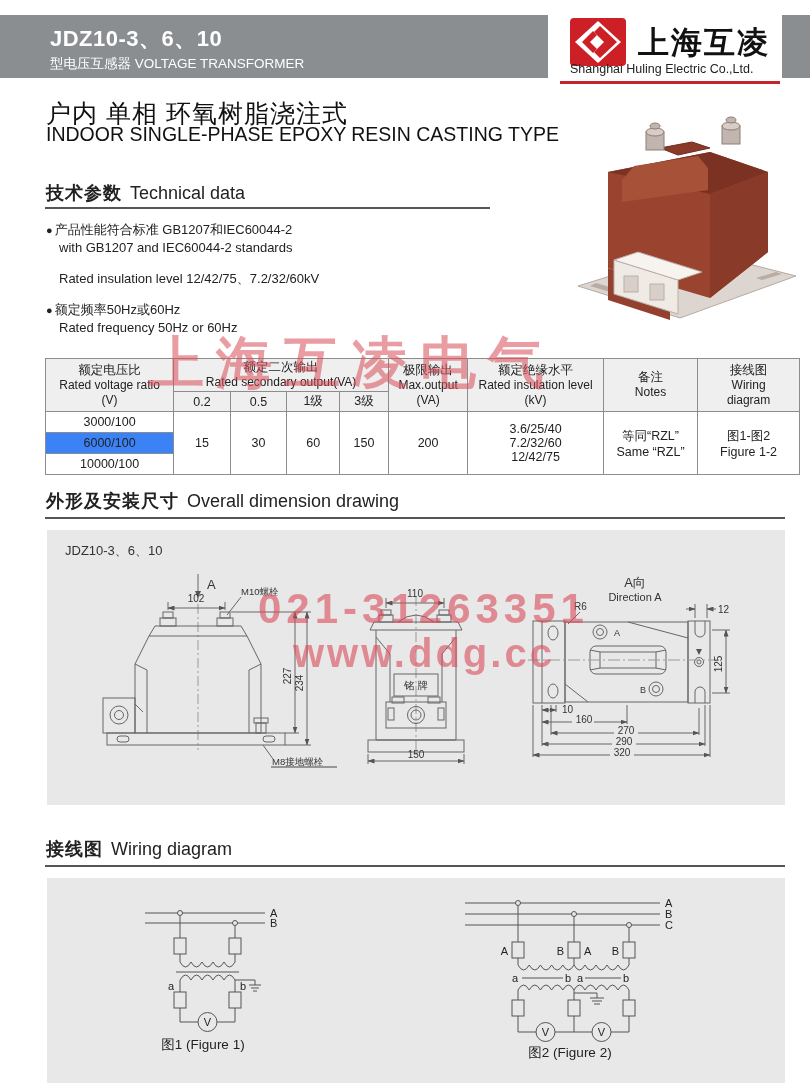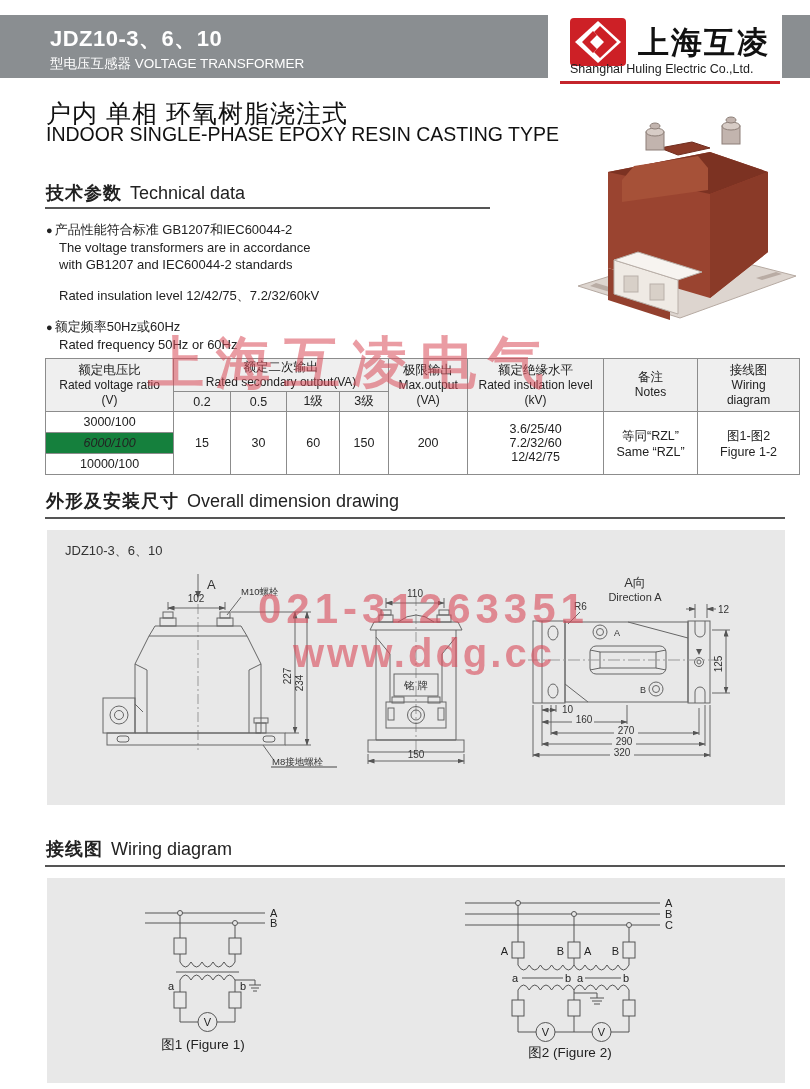--- a/index.html
+++ b/index.html
@@ -34,21 +34,21 @@
   .bullet .dot{margin-right:2px;font-size:11px;}
   .bullet .enline{margin-left:13px;white-space:nowrap;}
 
   
   .spec-table{position:absolute;left:45px;top:358px;width:755px;border-collapse:collapse;table-layout:fixed;
               font-size:12.5px;color:#222;border:1.5px solid #555;padding-left:16px;}
   .spec-table th,.spec-table td{border:1px solid #8c8c8c;text-align:center;vertical-align:middle;padding:1px 2px;font-weight:normal;}
   .spec-table thead th{background:#efefef;}
   .hl{font-size:12.5px;line-height:15px;}
   .hs{font-size:12px;line-height:15px;}
-  .row-shade{background:#15803d;font-style:italic;}
+  .row-shade{background:#3b82f6;}
   .body-row td{height:18px;}
 
   
   .wm{position:absolute;color:rgba(216,74,88,0.55);font-weight:bold;z-index:6;pointer-events:none;white-space:nowrap;}
   .wm-brand{left:148px;top:326px;font-size:56px;letter-spacing:12px;}
   .wm-phone{left:258px;top:585px;font-size:42px;letter-spacing:5px;color:rgba(216,74,88,0.6);text-align:center;}
   .wm-site{left:293px;top:631px;font-size:40px;letter-spacing:3px;color:rgba(216,74,88,0.6);}
 
   
   .panel{position:absolute;left:47px;width:738px;background:#e8e8e8;}
@@ -85,21 +85,20 @@
   <div class="intro-en">INDOOR SINGLE-PHASE EPOXY RESIN CASTING TYPE</div>
 
   <div class="sec-head" style="top:181px;">
     <span class="cn">技术参数</span><span class="en">Technical data</span>
   </div>
   <div class="sec-rule" style="top:207px;width:445px;"></div>
 
   <div class="bullets">
     <div class="bullet">
       <div class="cnline"><span class="dot">●</span><span>产品性能符合标准 GB1207和IEC60044-2</span></div>
-      <div class="enline">The voltage transformers are in accordance</div>
       <div class="enline">with GB1207 and IEC60044-2 standards</div>
     </div>
     <div class="bullet">
       <div class="enline">Rated insulation level 12/42/75、7.2/32/60kV</div>
     </div>
     <div class="bullet">
       <div class="cnline"><span class="dot">●</span><span>额定频率50Hz或60Hz</span></div>
       <div class="enline">Rated frequency 50Hz or 60Hz</div>
     </div>
   </div>

